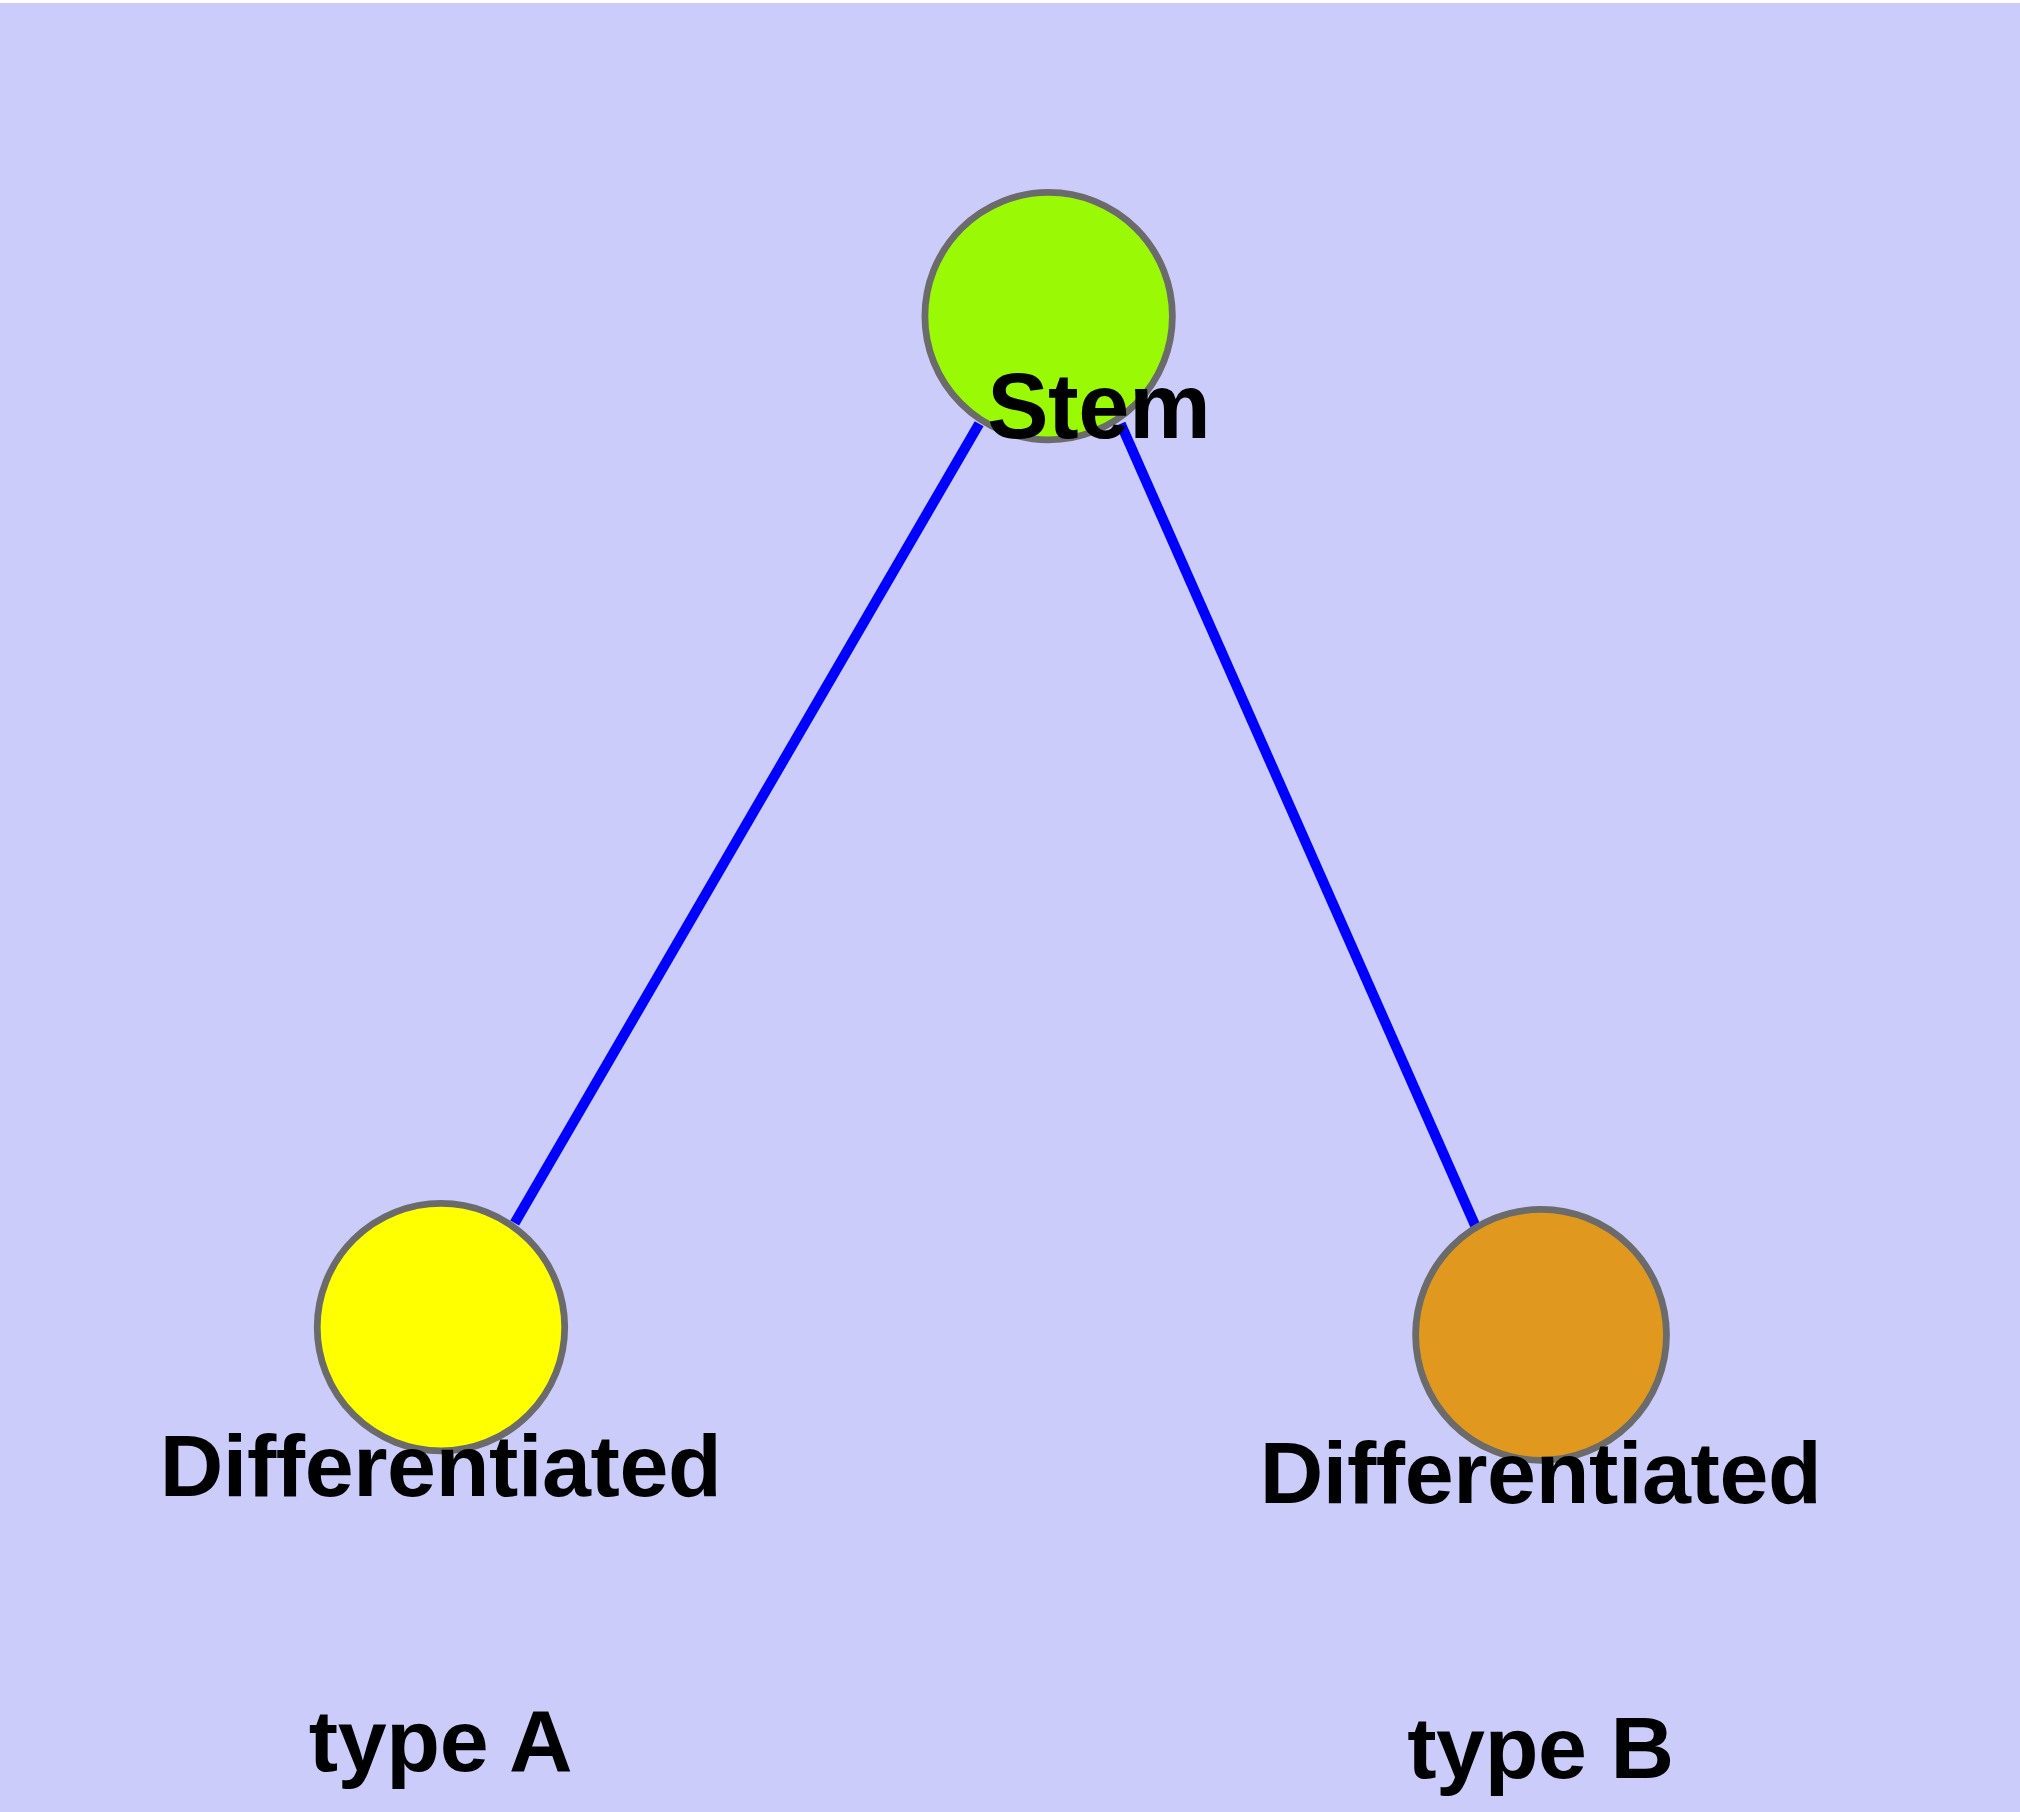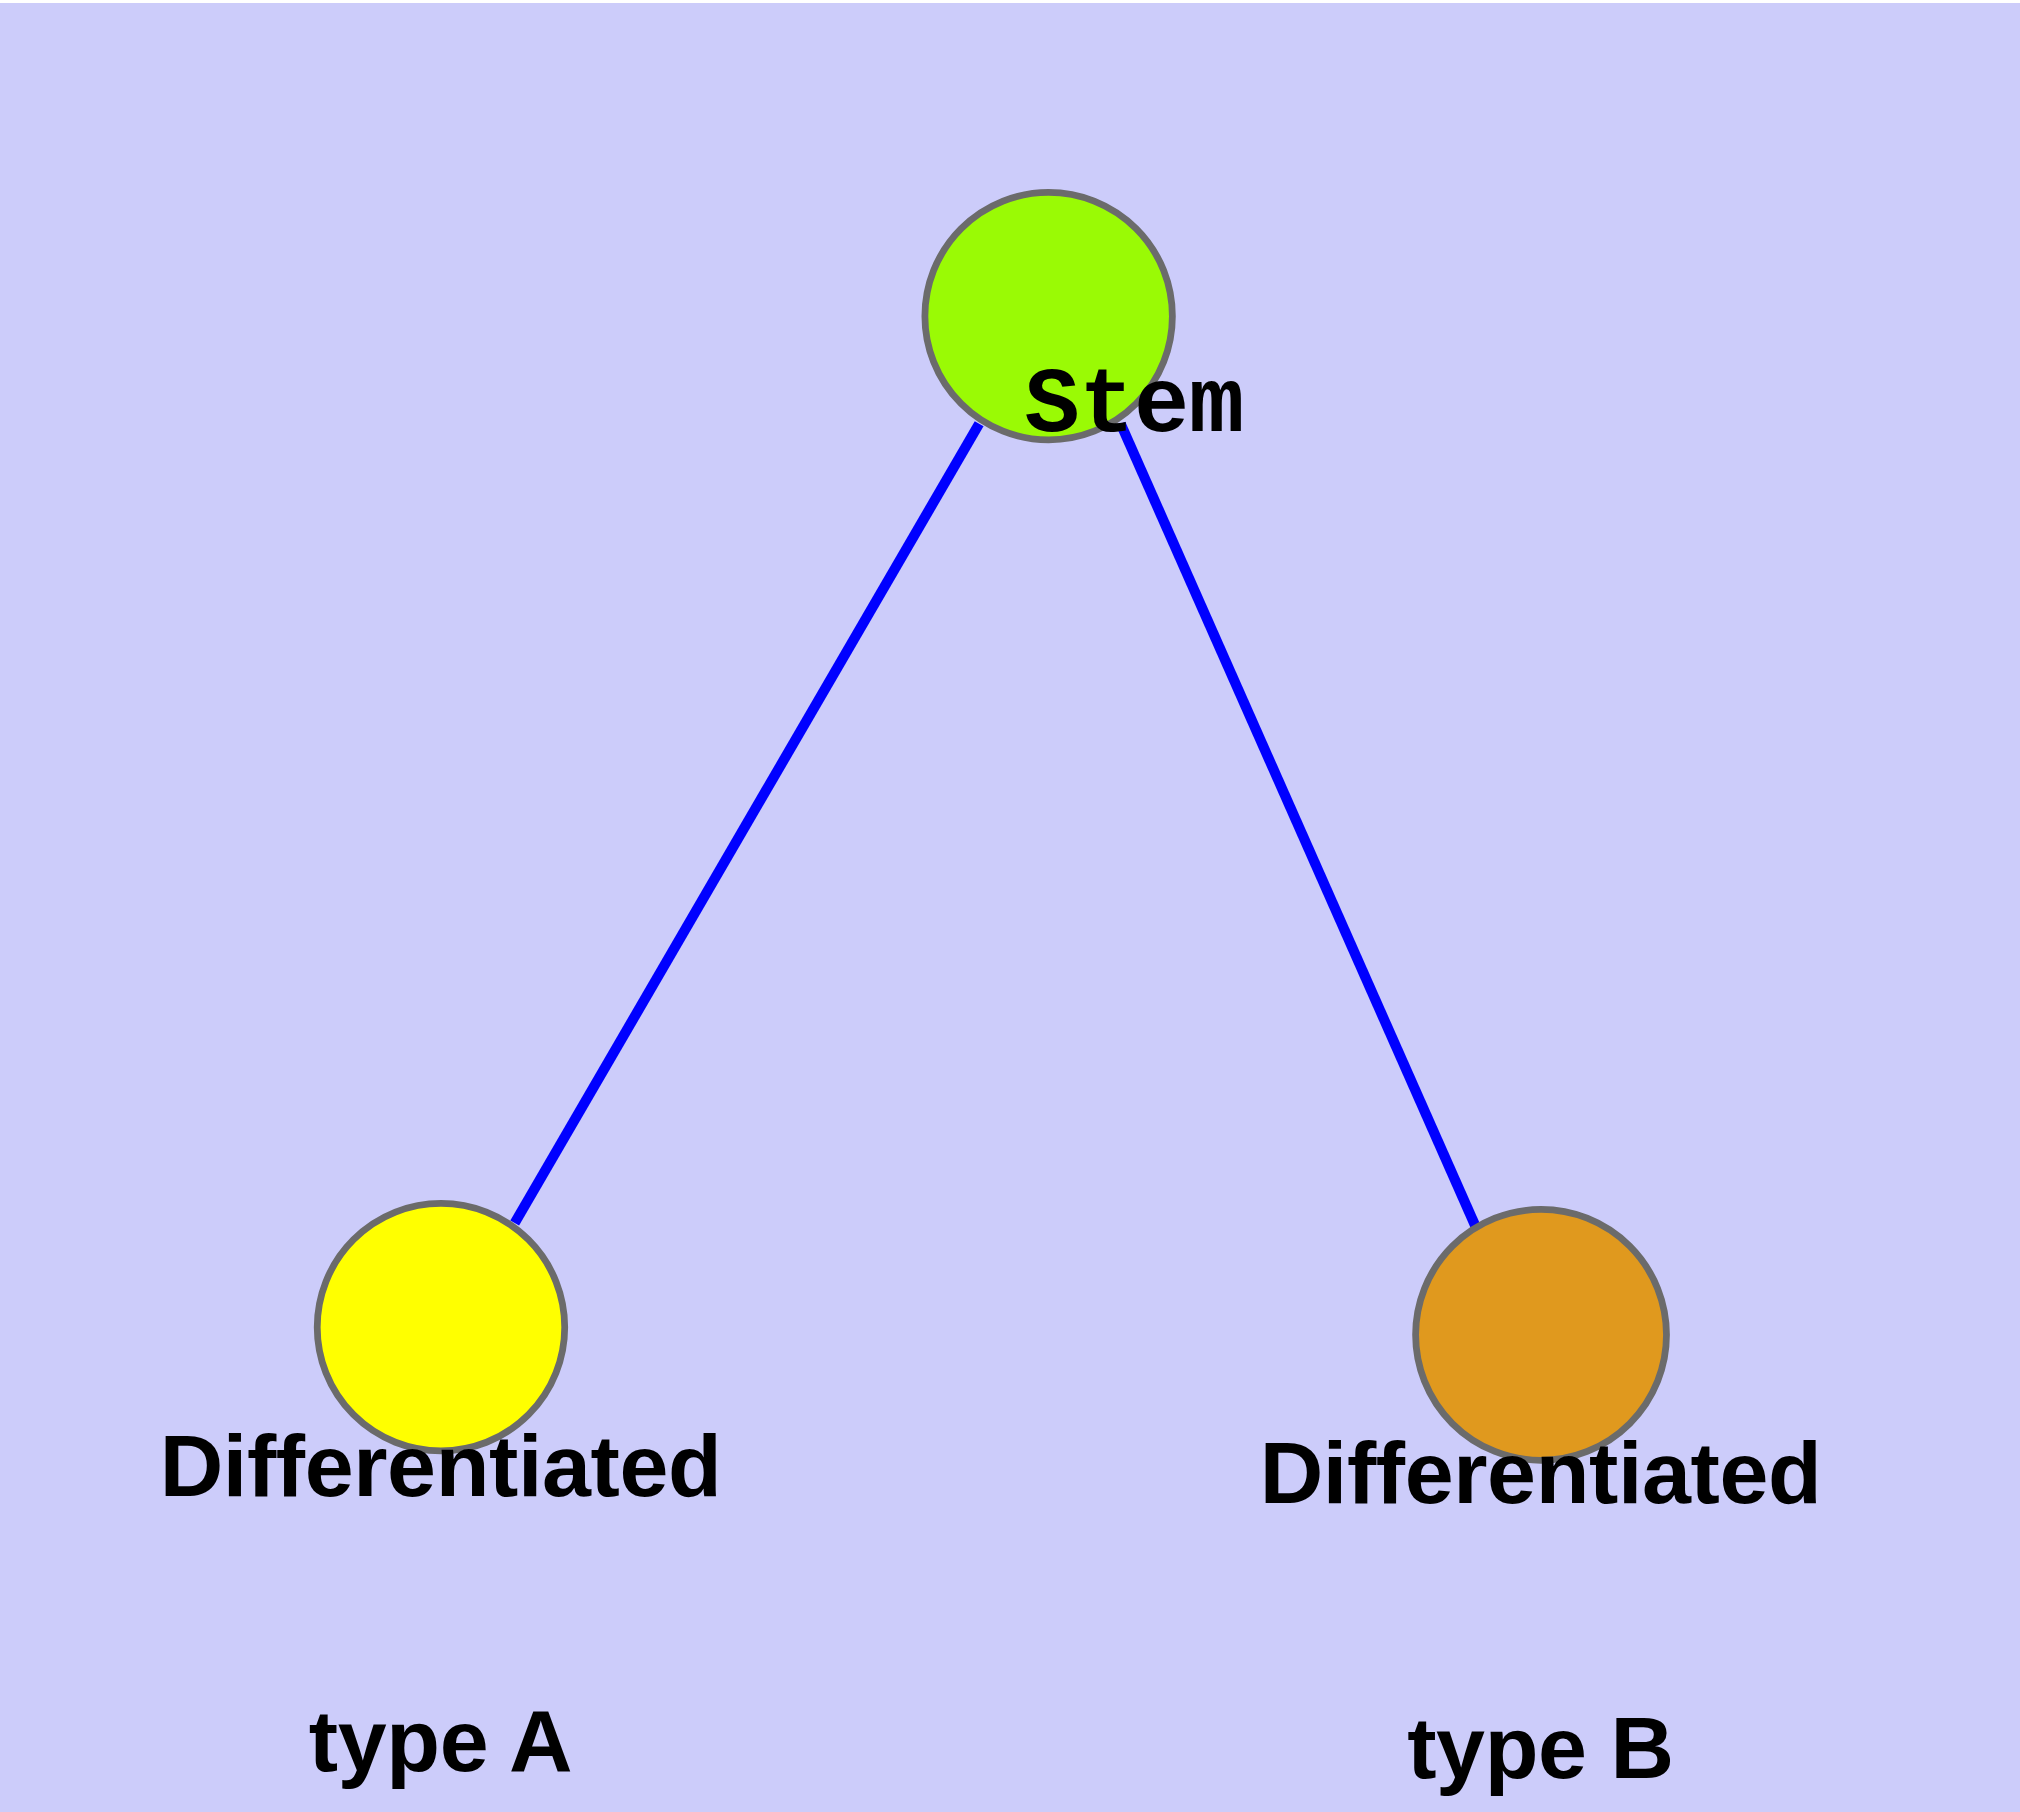--- a/index.html
+++ b/index.html
@@ -61,21 +61,21 @@
       <line x1="1322" y1="500" x2="1742" y2="1450" stroke="#0000ff" stroke-width="12" stroke-linecap="butt"></line>
     </g>
 
     <g>
       <circle cx="1237" cy="373" r="146" fill="#9afa05" stroke="#6b6b6b" stroke-width="8"></circle>
       <circle cx="520" cy="1566" r="146" fill="#ffff00" stroke="#6b6b6b" stroke-width="8"></circle>
       <circle cx="1818" cy="1575" r="148" fill="#e0991e" stroke="#6b6b6b" stroke-width="8"></circle>
     </g>
   </svg>
 
-  <div class="node-label label-stem" style="left:770px; top:263px; width:509px;font-family:Liberation Mono, monospace;">
+  <div class="node-label label-stem" style="left:794px; top:263px; width:509px;">
     <span>Stem</span>
   </div>
 
   <div class="node-label label-child" style="left:-68px; top:1237px; width:1017px;">
     <div>Differentiated</div>
     <div>type A</div>
   </div>
 
   <div class="node-label label-child" style="left:1032px; top:1244px; width:1017px;">
     <div>Differentiated</div>

